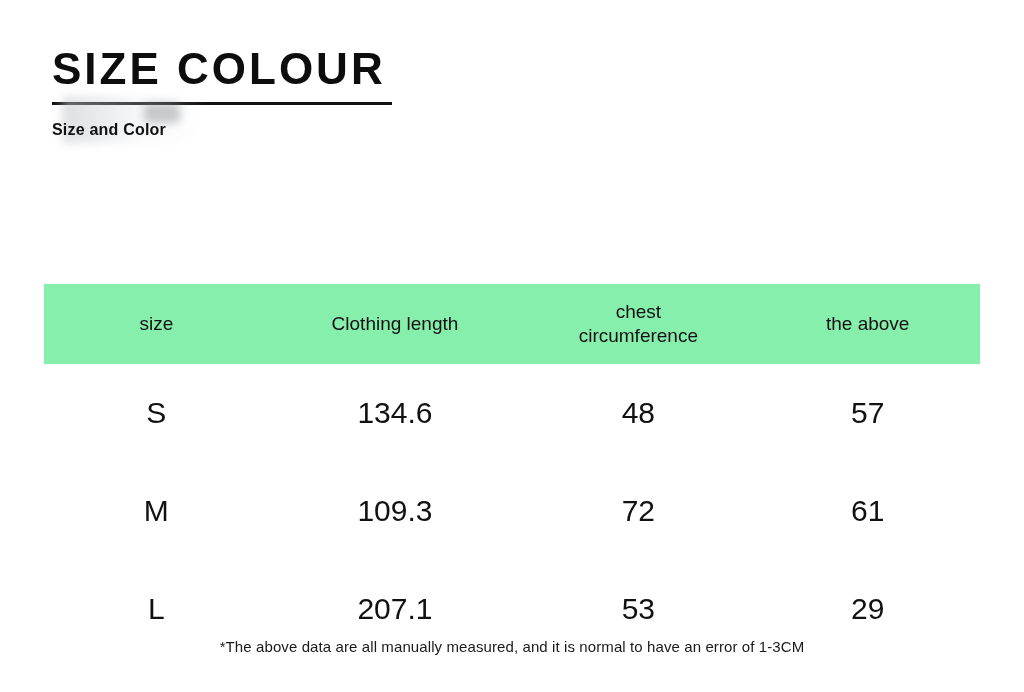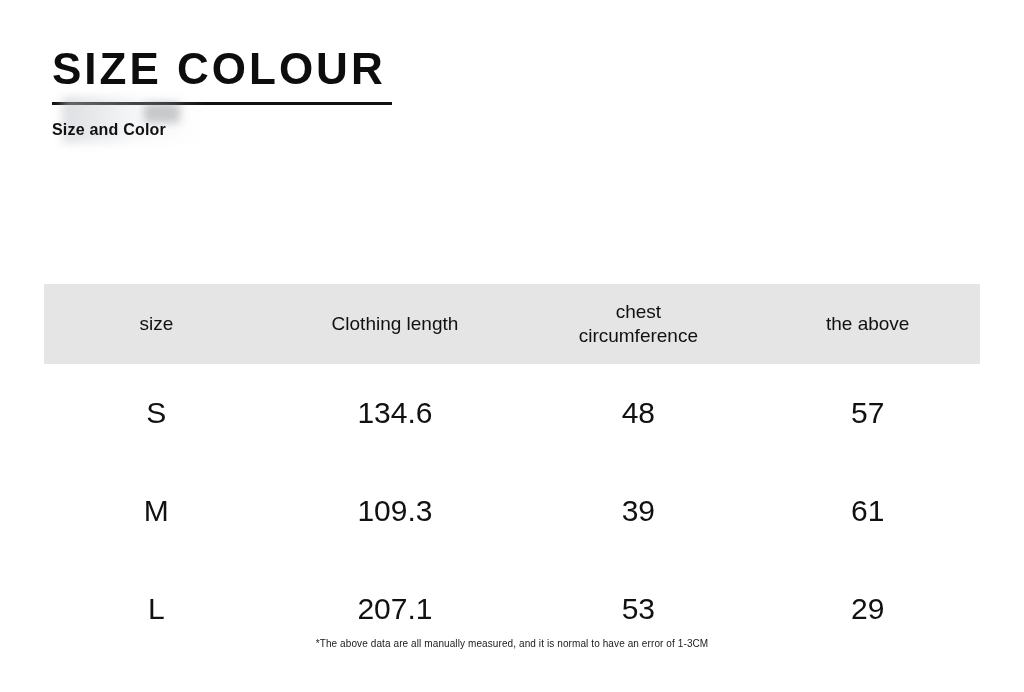--- a/index.html
+++ b/index.html
@@ -88,21 +88,21 @@
   
   .size-table {
     position: absolute;
     left: 44px;
     top: 284px;
     width: 936px;
     border-collapse: collapse;
     table-layout: fixed;
   }
   .size-table thead tr {
-    background: #e5e5e5;
+    background: #86efac;
   }
   .size-table th {
     font-weight: 400;
     font-size: 19px;
     color: #111111;
     padding: 16px 4px;
     text-align: center;
     vertical-align: middle;
     line-height: 1.25;
     height: 62px;
@@ -128,21 +128,21 @@
     line-height: 1.25;
   }
 
   
   .footnote {
     position: absolute;
     left: 0;
     top: 638px;
     width: 1024px;
     text-align: center;
-    font-size: 10px;
+    font-size: 15px;
     color: #1a1a1a;
     letter-spacing: 0.1px;
   }
 </style>
 </head>
 <body>
 
 <div class="page">
 
   <div class="header-block">
@@ -169,21 +169,21 @@
     <tbody>
       <tr>
         <td>S</td>
         <td>134.6</td>
         <td>48</td>
         <td>57</td>
       </tr>
       <tr>
         <td>M</td>
         <td>109.3</td>
-        <td>39</td>
+        <td>72</td>
         <td>61</td>
       </tr>
       <tr>
         <td>L</td>
         <td>207.1</td>
         <td>53</td>
         <td>29</td>
       </tr>
     </tbody>
   </table>

